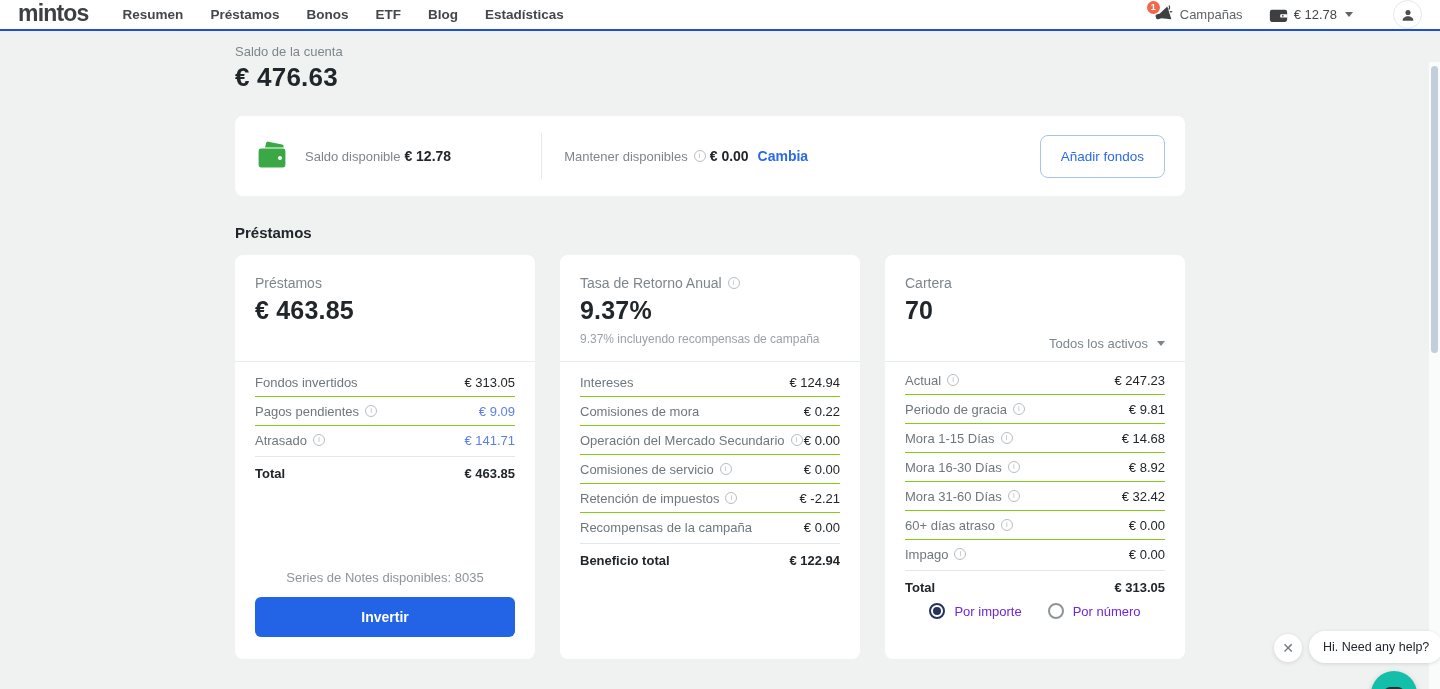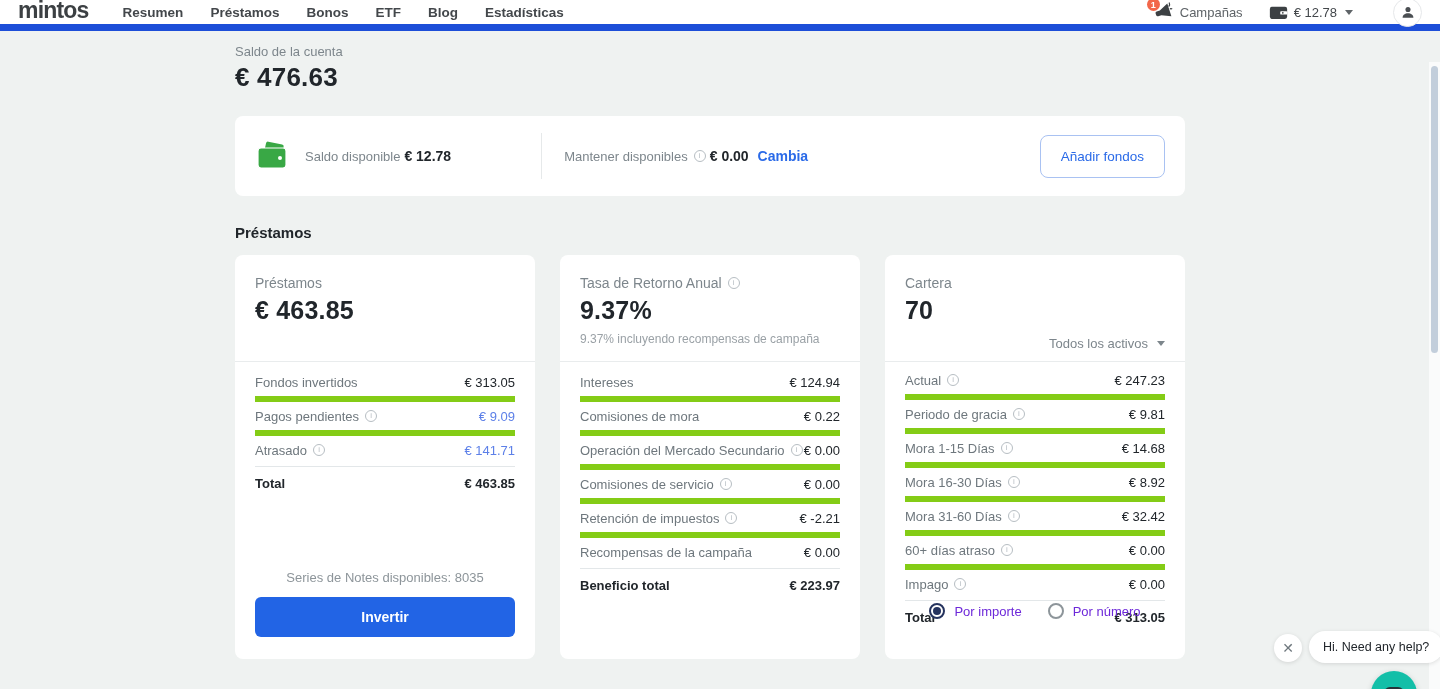--- a/index.html
+++ b/index.html
@@ -1,20 +1,20 @@
 <!DOCTYPE html>
 <html><head>
 <meta charset="utf-8">
 <style>
   * { margin:0; padding:0; box-sizing:border-box; }
   html,body { width:1440px; height:689px; overflow:hidden;
     font-family:"Liberation Sans", sans-serif; background:#ffffff; }
 
   
-  .nav { height:31px; background:#ffffff; border-bottom:7px solid #1d4ed8;
+  .nav { height:31px; background:#ffffff; border-bottom:2px solid #1d4ed8;
     display:flex; align-items:center; padding:0 18px; position:relative; z-index:5; }
   .logo { font-size:23px; font-weight:700; color:#3c4043; letter-spacing:-0.8px;
     margin-right:34px; line-height:1; padding-bottom:3px; }
   .nav-items { display:flex; align-items:center; gap:27px; }
   .nav-item { font-size:13.5px; font-weight:700; color:#43474b; text-decoration:none; cursor:pointer; }
   .nav-right { margin-left:auto; display:flex; align-items:center; }
   .campaigns { display:flex; align-items:center; gap:7px; cursor:pointer; margin-right:26px; }
   .mega-wrap { position:relative; width:20px; height:20px; }
   .badge { position:absolute; top:-4px; left:-6px; width:13px; height:13px; border-radius:50%;
     background:#f2674a; color:#fff; font-size:9px; font-weight:700;
@@ -56,21 +56,21 @@
   .card-title { font-size:14px; color:#7d868c; display:flex; align-items:center; }
   .card-big { font-size:25px; font-weight:700; color:#21262b; margin-top:5px; letter-spacing:0.2px; }
   .card-sub { font-size:12px; color:#9aa1a6; margin-top:7px; }
   .head-divider { height:1px; background:#e9eced; }
   .filter { position:absolute; right:20px; bottom:10px; display:flex; align-items:center;
     gap:7px; font-size:13px; color:#7d868c; cursor:pointer; }
   .filter .caret { border-top-color:#7d868c; }
 
   .rows { padding:6px 20px 0; }
   .drow { display:flex; justify-content:space-between; align-items:center; padding:6.5px 0;
-    border-bottom:6px solid #84cc16; }
+    border-bottom:1px solid #84cc16; }
   .drow:last-child { border-bottom:none; }
   .drow-label { font-size:13px; color:#6e777d; display:flex; align-items:center; }
   .drow-value { font-size:13px; color:#21262b; }
   .drow-value.blue { color:#5d80e8; }
   .total-divider { height:1px; background:#e3e7e9; margin:2px 20px 0; }
   .total-row { display:flex; justify-content:space-between; padding:9px 20px; }
   .total-label { font-size:13px; font-weight:700; color:#21262b; }
   .total-value { font-size:13px; font-weight:700; color:#21262b; }
 
   .info { display:inline-flex; align-items:center; justify-content:center; width:12px; height:12px;
@@ -254,21 +254,21 @@
               <span class="drow-value">€ -2.21</span>
             </div>
             <div class="drow">
               <span class="drow-label">Recompensas de la campaña</span>
               <span class="drow-value">€ 0.00</span>
             </div>
           </div>
         <div class="total-divider"></div>
         <div class="total-row">
           <span class="total-label">Beneficio total</span>
-          <span class="total-value">€ 223.97</span>
+          <span class="total-value">€ 122.94</span>
         </div>
       </div>
 
       <div class="card">
         <div class="card-head">
           <div class="card-title">Cartera</div>
           <div class="card-big">70</div>
           <div class="filter">
             <span>Todos los activos</span>
             <span class="caret"></span>

